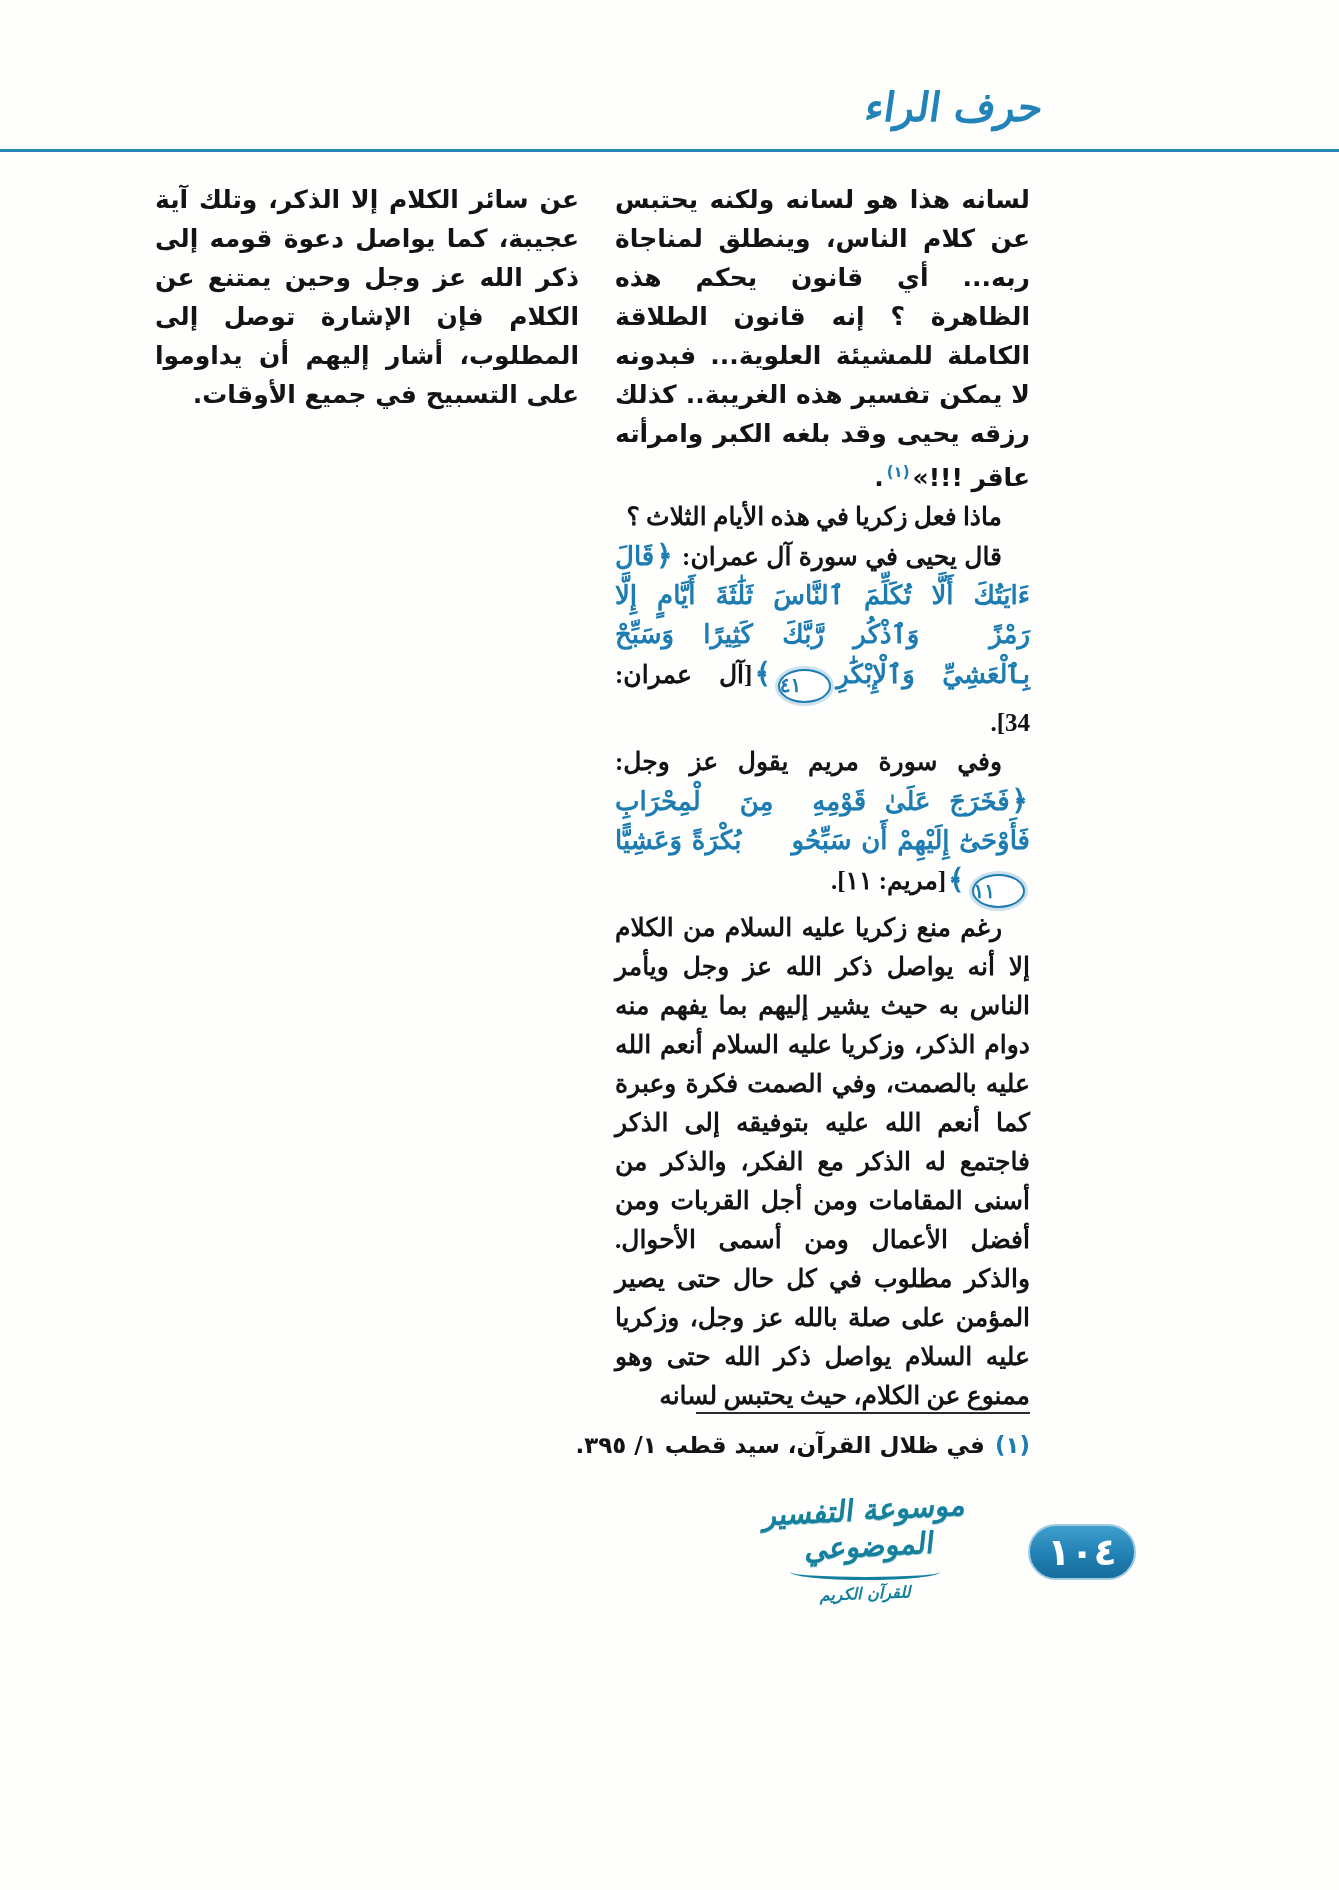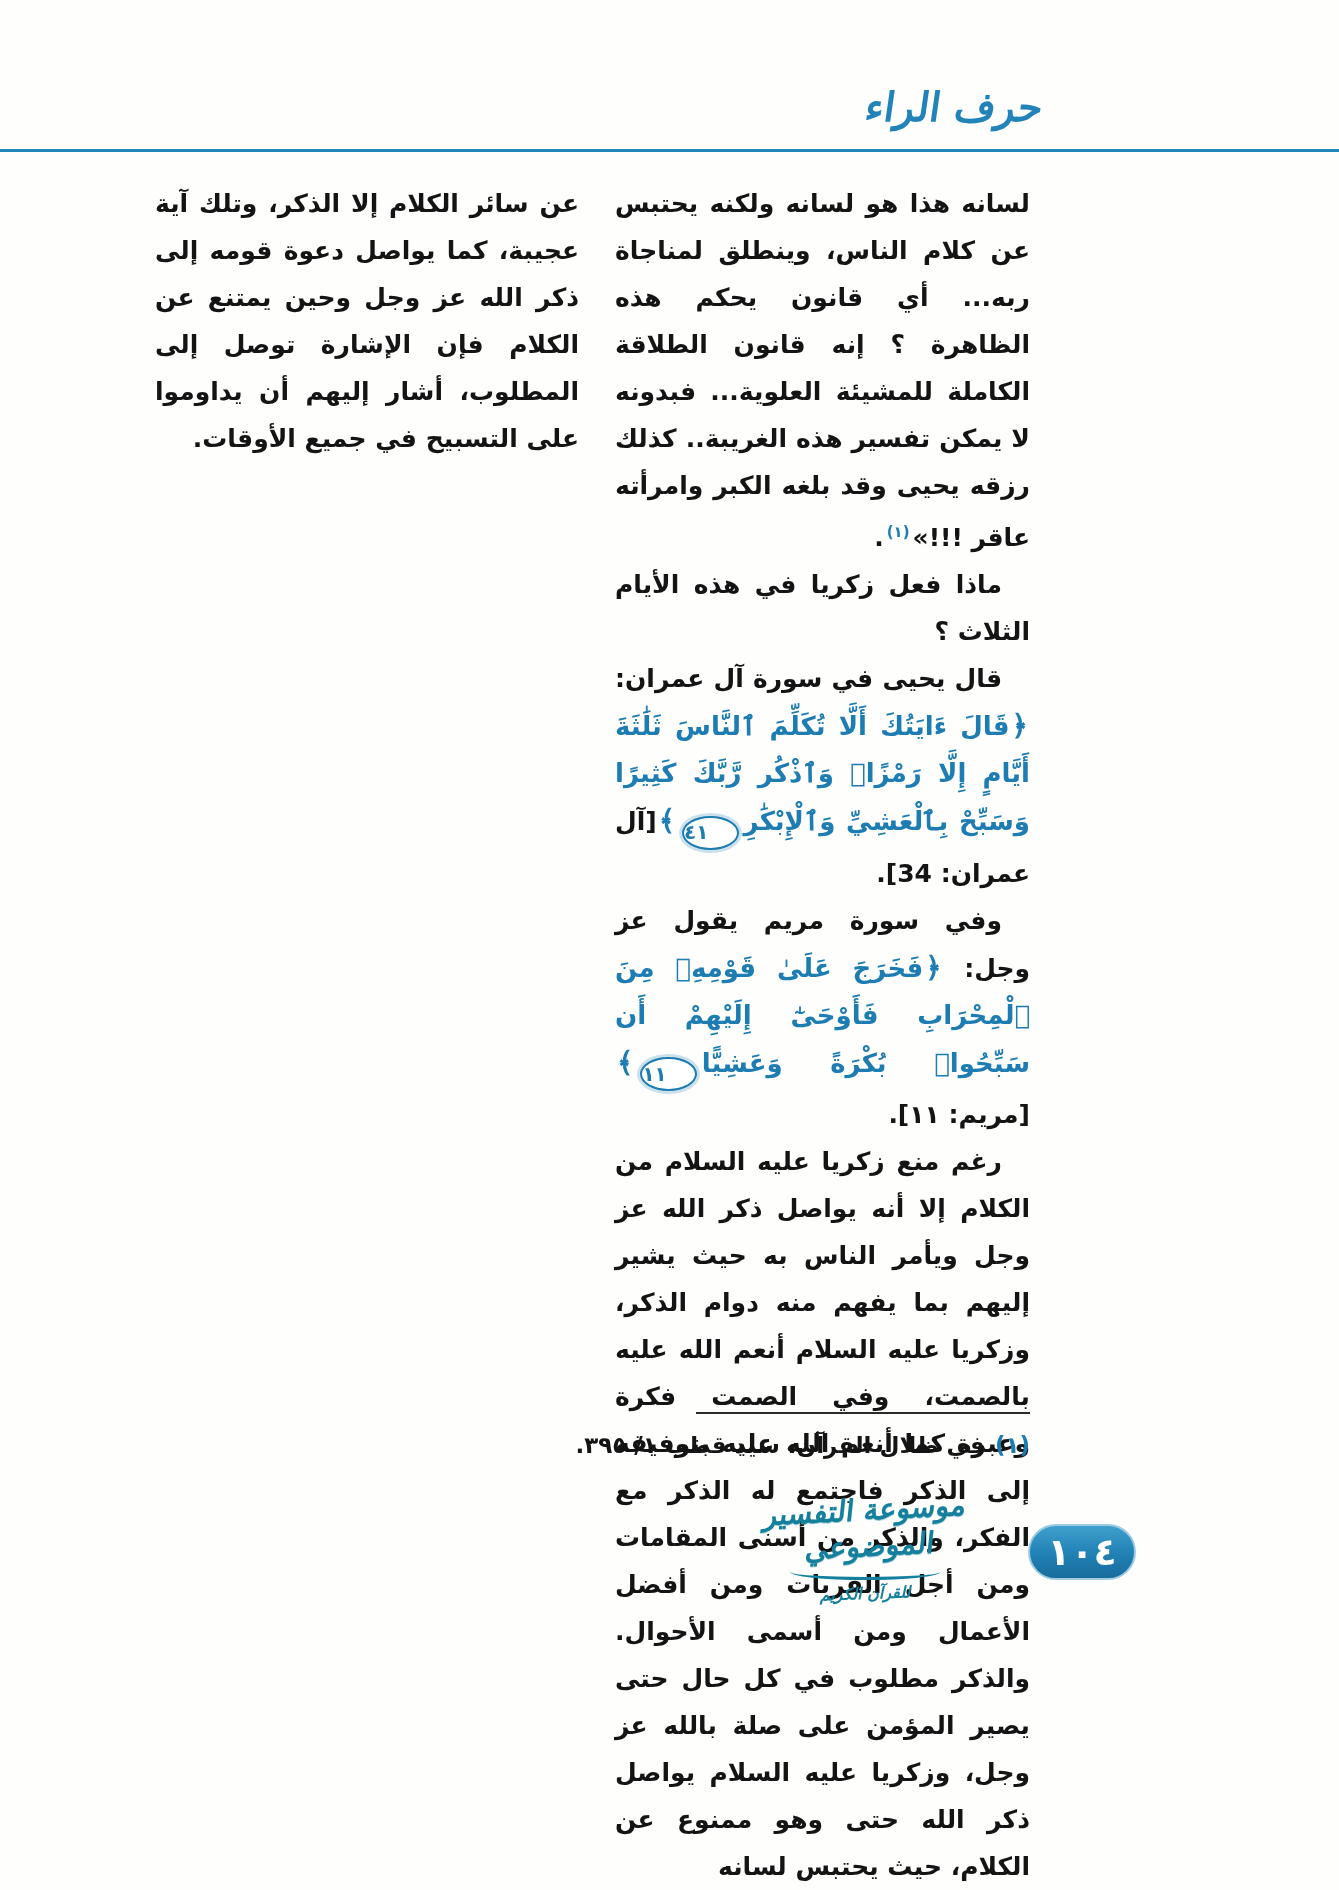--- a/index.html
+++ b/index.html
@@ -30,23 +30,23 @@
   
   .content{
     position:absolute; top:180px; right:309px; width:875px;
     display:flex; gap:36px;
   }
   .col-main{ width:415px; }
   .col-side{ width:424px; }
 
   p.body{
     font-size:25px; font-weight:bold; color:#141414;
-    line-height:47px; text-align:justify; text-justify:inter-word;
+    line-height:39px; text-align:justify; text-justify:inter-word;
   }
-  p.indent{ text-indent:28px; }
+  p.indent{ text-indent:28px;font-family:Liberation Serif, serif; }
 
   .quran{ color:#1d7cb2; font-size:26px; font-weight:bold; }
   .quran-bracket{ color:#1d7cb2; font-size:28px; font-weight:bold; margin:0 2px; }
   .ref{ color:#141414; }
 
   .ayah-badge{
     display:inline-flex; align-items:center; justify-content:center;
     min-width:34px; height:34px; border-radius:50%;
     border:2px solid #1d7cb2; color:#1d7cb2;
     font-size:20px; font-weight:bold;

